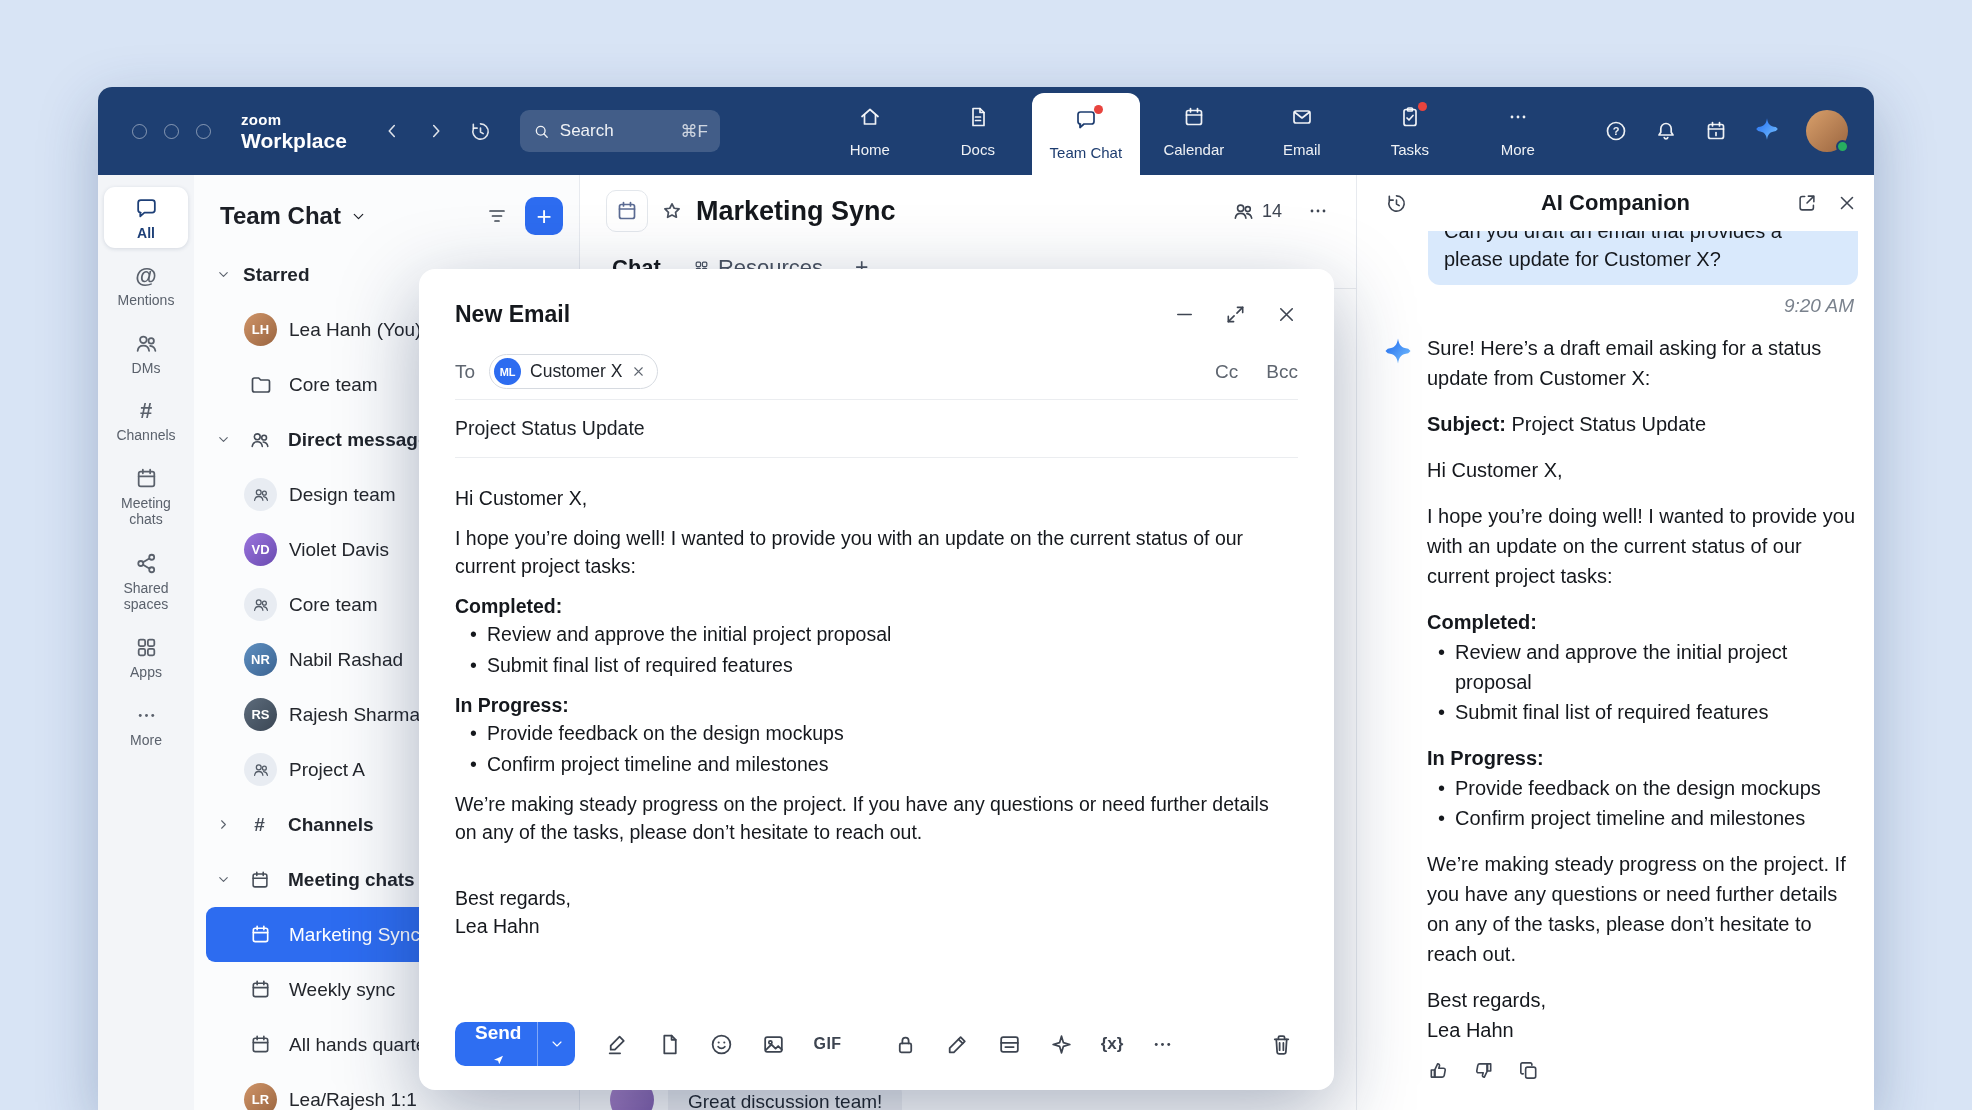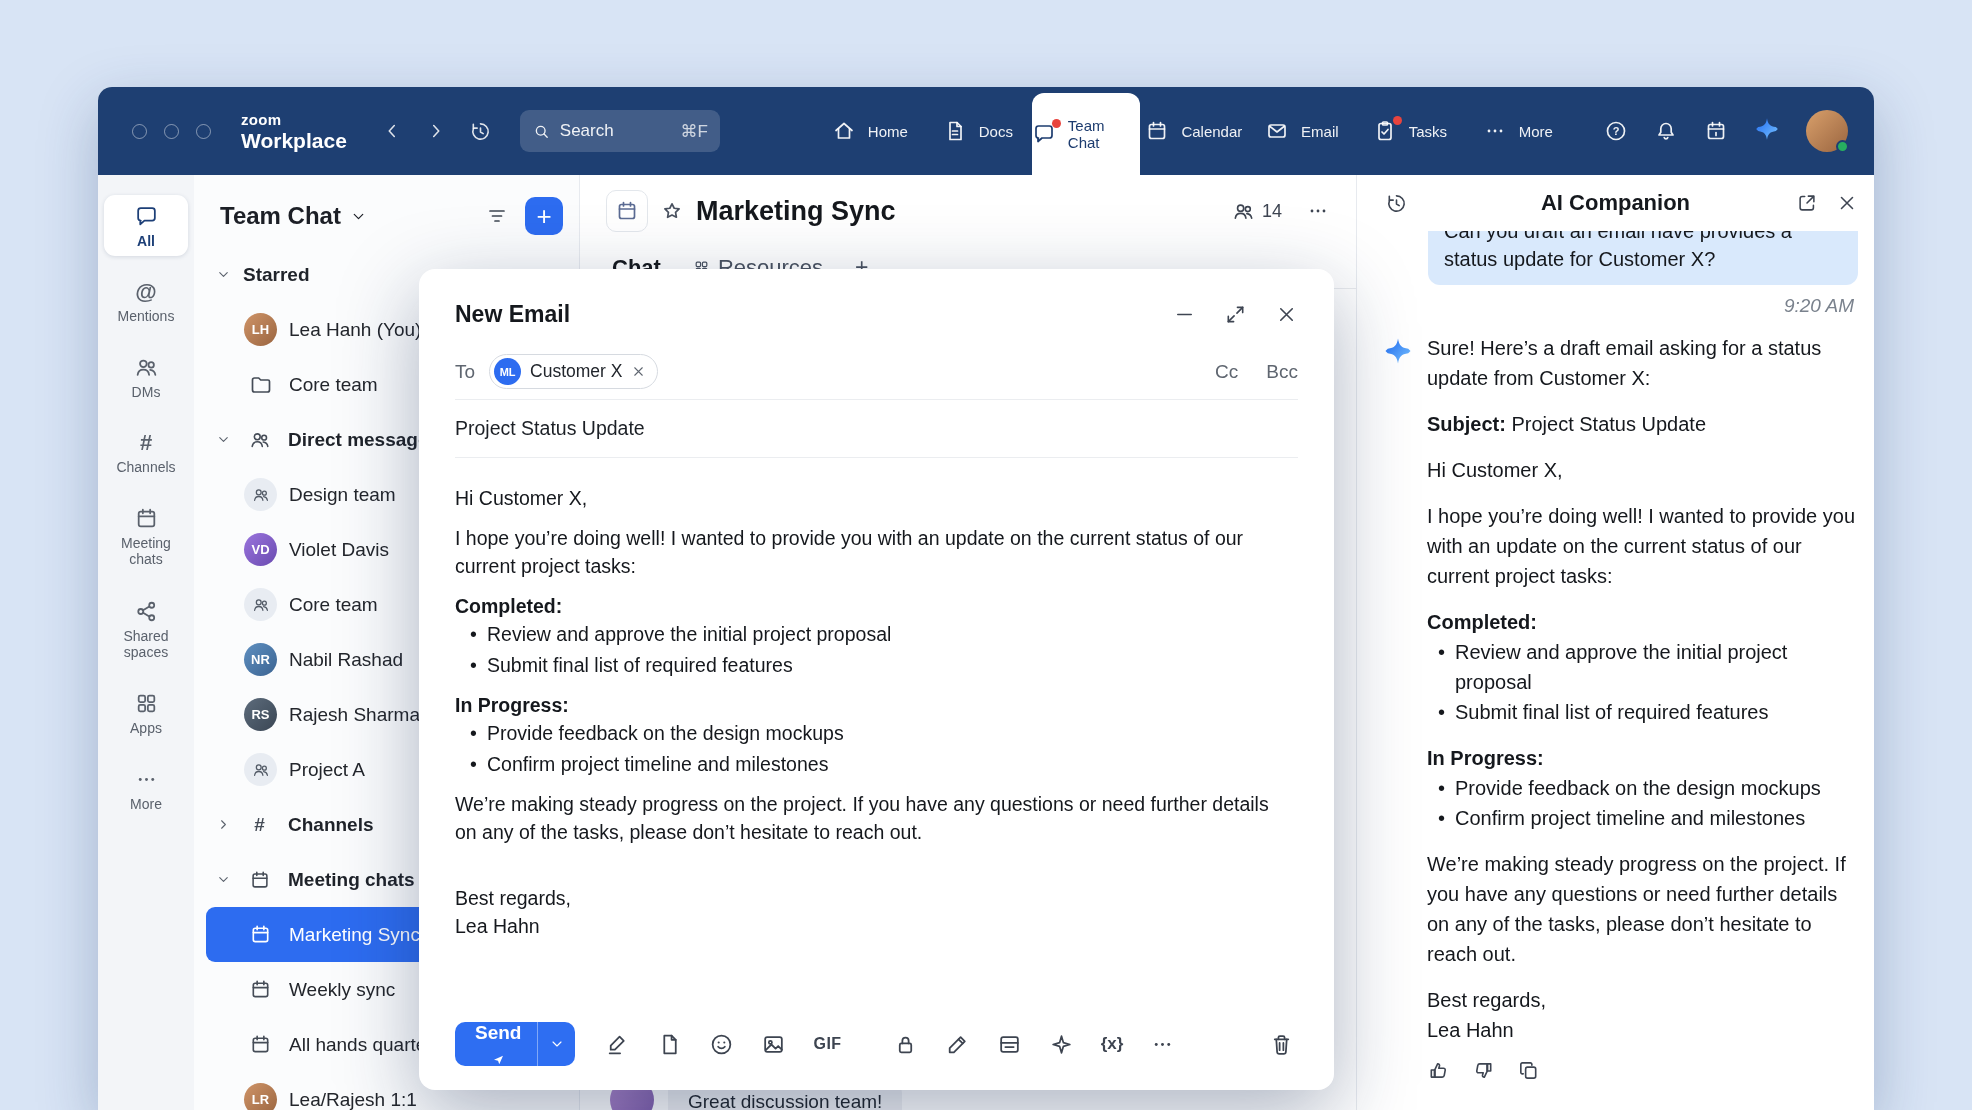--- a/index.html
+++ b/index.html
@@ -24,38 +24,38 @@
   .tl { width:15px; height:15px; border-radius:50%; border:1.5px solid rgba(255,255,255,.45); }
   .logo { margin-left:30px; line-height:1; }
   .logo .z1 { font-size:15px; font-weight:700; letter-spacing:.3px; }
   .logo .z2 { font-size:21px; font-weight:700; margin-top:3px; }
   .nav-hist { display:flex; align-items:center; gap:22px; margin-left:34px; color:rgba(255,255,255,.85); }
   .nav-hist .btn { cursor:pointer; }
   .search { margin-left:28px; width:200px; height:42px; border-radius:9px; background:rgba(255,255,255,.16);
     display:flex; align-items:center; gap:9px; padding:0 12px; font-size:17px; color:rgba(255,255,255,.92); }
   .search .sc { margin-left:auto; color:rgba(255,255,255,.75); }
   .topnav { display:flex; align-items:stretch; height:88px; margin-left:96px; }
-  .nav-item { width:108px; display:flex; flex-direction:row; align-items:center; justify-content:center; gap:12px;
+  .nav-item { width:108px; display:flex; flex-direction:column; align-items:center; justify-content:center; gap:12px;
     font-size:15px; color:rgba(255,255,255,.93); cursor:pointer; }
   .nav-item.active { margin-top:6px; background:#fff; color:#1d3c6f; border-radius:12px 12px 0 0; }
   .icon-wrap { position:relative; }
   .dot { position:absolute; top:-3px; right:-5px; width:9px; height:9px; border-radius:50%; background:#e8443e; }
   .top-actions { margin-left:auto; display:flex; align-items:center; gap:26px; color:rgba(255,255,255,.92); }
   .avatar-top { width:42px; height:42px; border-radius:50%; background:linear-gradient(135deg,#d9a06b,#9a6540);
     position:relative; flex:0 0 auto; }
   .online-dot { position:absolute; right:-1px; bottom:-1px; width:13px; height:13px; background:#27ae60;
     border:2.5px solid #1e3f72; border-radius:50%; }
 
   
   .app-body { flex:1; display:flex; min-height:0; background:#fff; }
 
   
   .rail { width:96px; flex:0 0 auto; background:#f3f5f8; display:flex; flex-direction:column; align-items:center; padding-top:12px; gap:7px; }
   .rail-item { width:84px; display:flex; flex-direction:column; align-items:center; gap:4px; padding:9px 0 7px;
-    border-radius:11px; color:#5a616c; font-size:14px; cursor:pointer;margin-top:8px; }
+    border-radius:11px; color:#5a616c; font-size:14px; cursor:pointer; }
   .rail-item .lbl { text-align:center; line-height:1.15; }
   .rail-item.active { background:#fff; box-shadow:0 1px 4px rgba(20,40,80,.14); color:#1d3f77; font-weight:700; }
   .glyph-ic { font-size:22px; font-weight:700; line-height:24px; }
 
   
   .sidebar { width:386px; flex:0 0 auto; background:#fbfcfd; border-right:1px solid #e7eaef; display:flex; flex-direction:column; overflow:hidden; }
   .sb-head { display:flex; align-items:center; padding:22px 16px 12px 26px; }
   .sb-title { font-size:24px; font-weight:700; color:#1c1f26; display:flex; align-items:center; gap:9px; cursor:pointer; }
   .sb-actions { margin-left:auto; display:flex; align-items:center; gap:16px; color:#3e4552; }
   .add-btn { width:38px; height:38px; border-radius:10px; background:#2d6cf0; color:#fff; display:flex; align-items:center;
@@ -613,21 +613,21 @@
               </svg>
             </span>
           <span>
               <svg class="i" width="22" height="22" viewBox="0 0 24 24">
                 <path d="M6 6l12 12M18 6 6 18"></path>
               </svg>
             </span>
         </span>
       </div>
       <div class="ai-scroll">
-        <div class="user-bubble">Can you draft an email have provides a status update for Customer X?</div>
+        <div class="user-bubble">Can you draft an email that provides a please update for Customer X?</div>
         <div class="timestamp">9:20 AM</div>
         <div class="ai-row">
           <span class="ai-spark"><svg width="30" height="30" viewBox="0 0 24 24">
                 <path fill="url(#agrad)" d="M12 2c.8 5.5 2.7 7.4 8.2 8.2l1.8 1.8-1.8 1.8c-5.5.8-7.4 2.7-8.2 8.2-.8-5.5-2.7-7.4-8.2-8.2L2 12l1.8-1.8C9.3 9.4 11.2 7.5 12 2z"></path>
               </svg></span>
           <div class="ai-text">
             <p>Sure! Here’s a draft email asking for a status update from Customer X:</p>
             <p><b>Subject:</b> <span>Project Status Update</span></p>
             <p>Hi Customer X,</p>
             <p>I hope you’re doing well! I wanted to provide you with an update on the current status of our current project tasks:</p>

